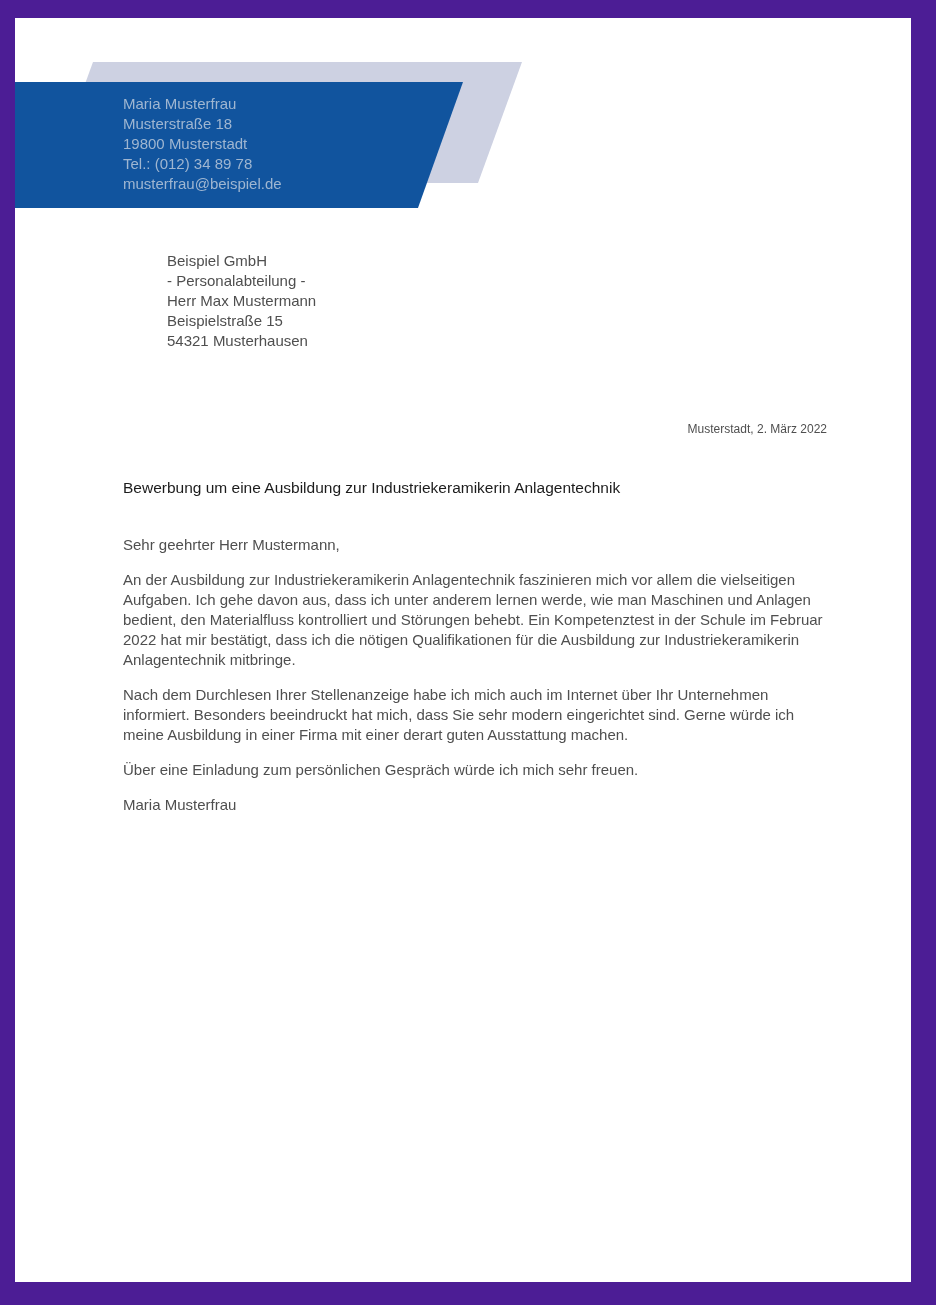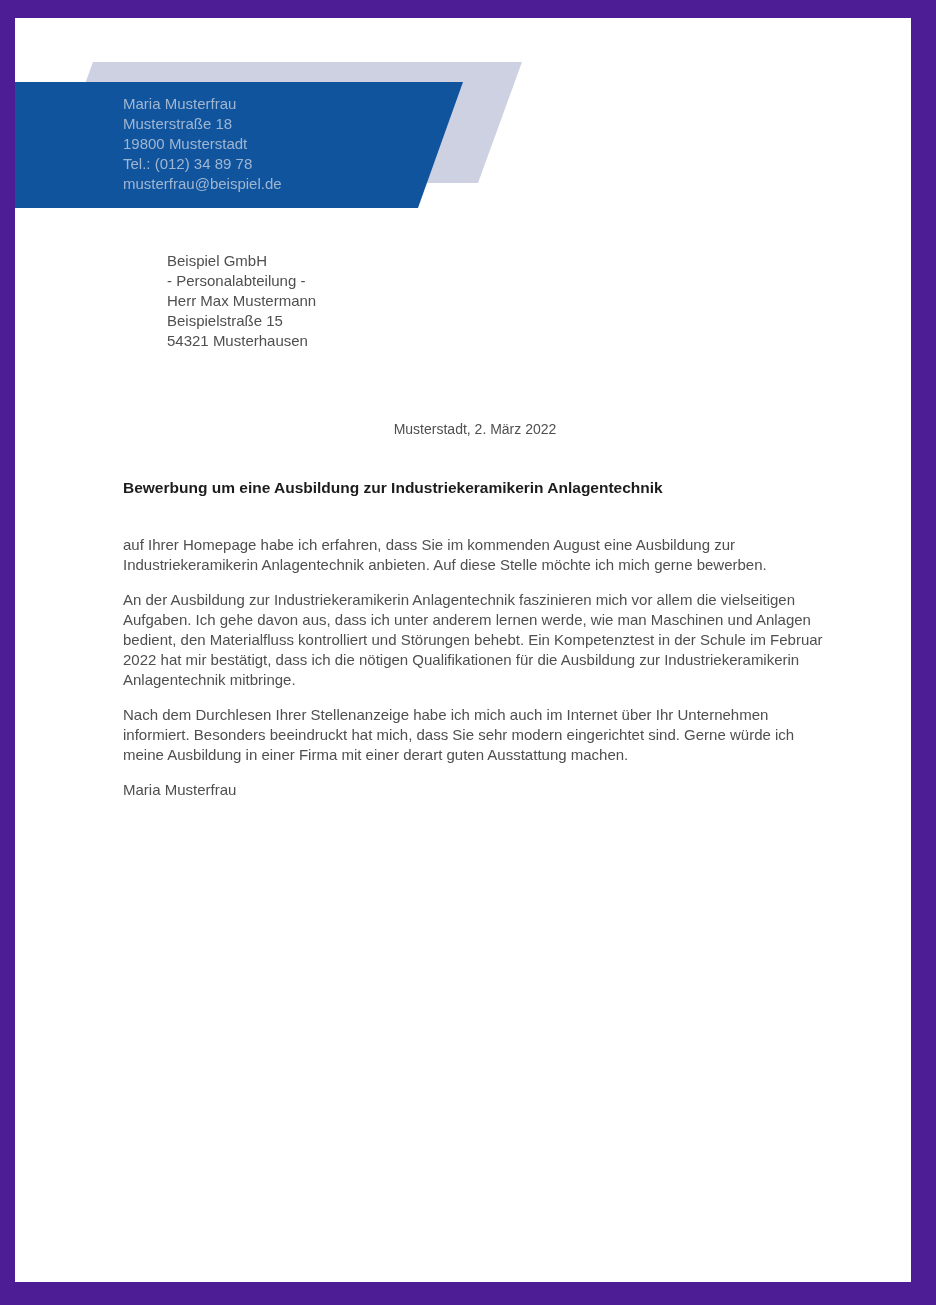--- a/index.html
+++ b/index.html
@@ -63,32 +63,32 @@
     color: #4f4f4f;
     font-size: 15px;
     line-height: 20px;
     margin-left: 44px;
   }
   .dateline {
     position: absolute;
     left: 108px;
     right: 84px;
     top: 401px;
-    text-align: center;
+    text-align: right;
     color: #4f4f4f;
-    font-size: 14px;
+    font-size: 12px;
     line-height: 20px;
   }
   .subject {
     position: absolute;
     left: 108px;
     top: 460px;
     color: #1c1c1c;
     font-size: 15.5px;
-    font-weight: 700;
+    font-weight: 400;
     line-height: 20px;
     white-space: nowrap;
   }
   .letter-body {
     position: absolute;
     left: 108px;
     top: 517px;
     width: 705px;
     color: #4f4f4f;
     font-size: 15px;
@@ -128,20 +128,21 @@
       <div>Herr Max Mustermann</div>
       <div>Beispielstraße 15</div>
       <div>54321 Musterhausen</div>
     </div>
 
     <div class="dateline">Musterstadt, 2. März 2022</div>
 
     <div class="subject">Bewerbung um eine Ausbildung zur Industriekeramikerin Anlagentechnik</div>
 
     <div class="letter-body">
-      <p>auf Ihrer Homepage habe ich erfahren, dass Sie im kommenden August eine Ausbildung zur Industriekeramikerin Anlagentechnik anbieten. Auf diese Stelle möchte ich mich gerne bewerben.</p>
+      <p>Sehr geehrter Herr Mustermann,</p>
       <p>An der Ausbildung zur Industriekeramikerin Anlagentechnik faszinieren mich vor allem die vielseitigen Aufgaben. Ich gehe davon aus, dass ich unter anderem lernen werde, wie man Maschinen und Anlagen bedient, den Materialfluss kontrolliert und Störungen behebt. Ein Kompetenztest in der Schule im Februar 2022 hat mir bestätigt, dass ich die nötigen Qualifikationen für die Ausbildung zur Industriekeramikerin Anlagentechnik mitbringe.</p>
       <p>Nach dem Durchlesen Ihrer Stellenanzeige habe ich mich auch im Internet über Ihr Unternehmen informiert. Besonders beeindruckt hat mich, dass Sie sehr modern eingerichtet sind. Gerne würde ich meine Ausbildung in einer Firma mit einer derart guten Ausstattung machen.</p>
+      <p>Über eine Einladung zum persönlichen Gespräch würde ich mich sehr freuen.</p>
       <p class="signature">Maria Musterfrau</p>
     </div>
 
   </div>
 </div>
 
 </body></html>

